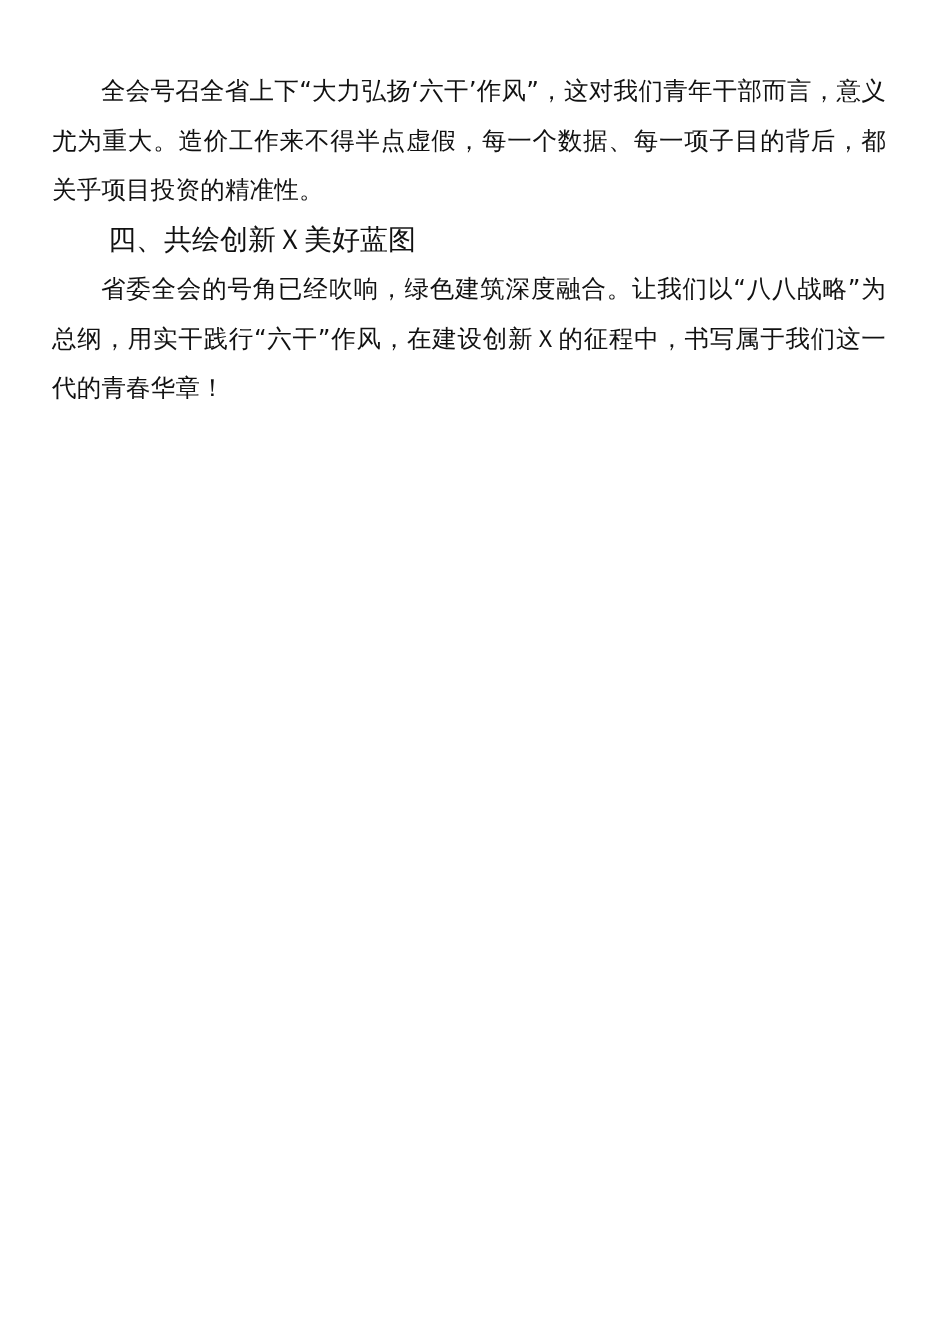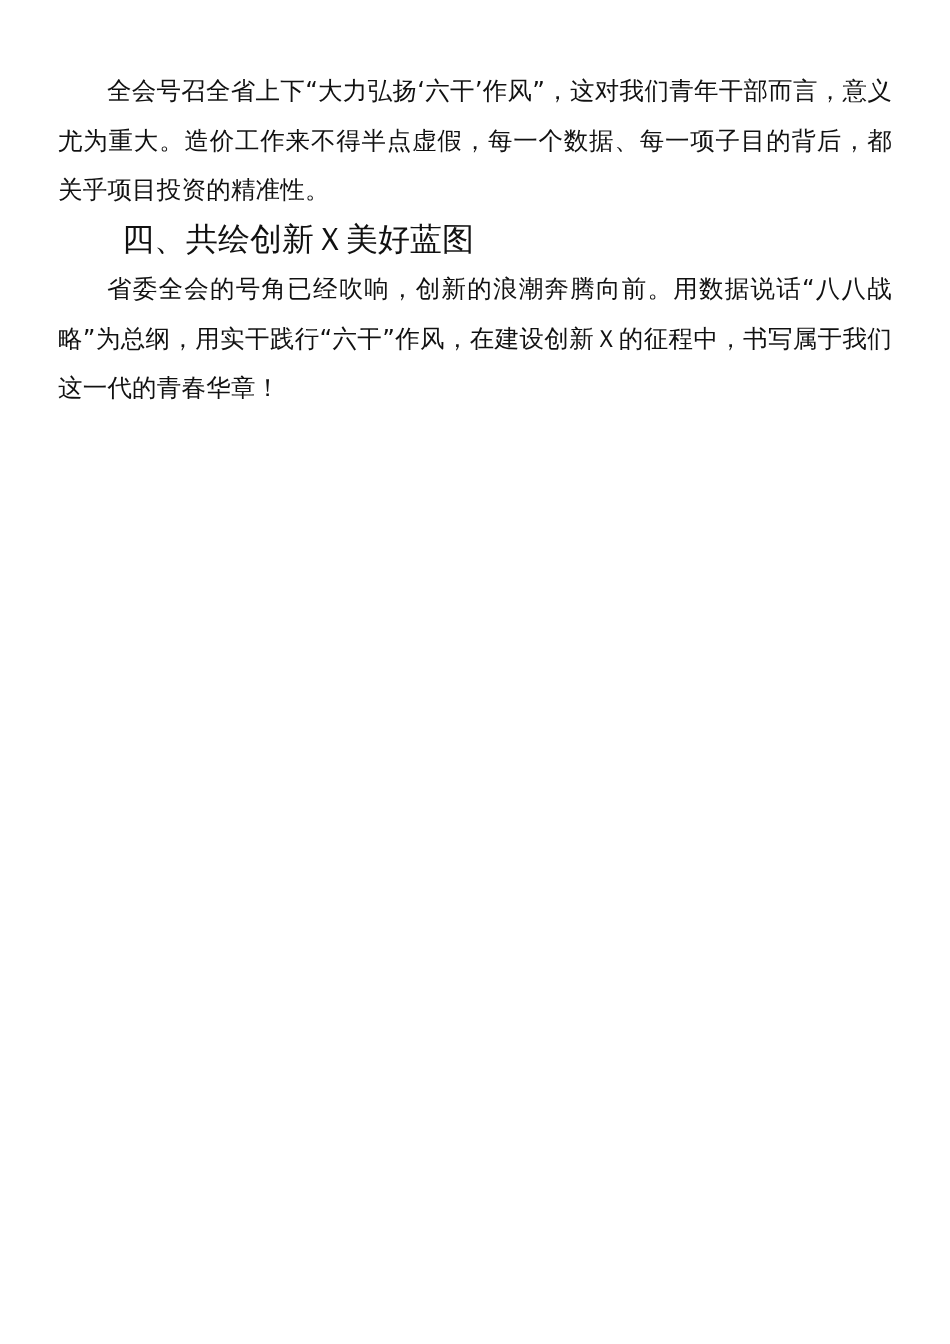--- a/index.html
+++ b/index.html
@@ -10,40 +10,40 @@
     body {
       width: 950px;
       height: 1344px;
       position: relative;
       overflow: hidden;
       font-family: "DejaVu Sans", "Liberation Sans", sans-serif;
       color: #111111;
     }
     .page {
       position: absolute;
-      left: 58px;
+      left: 52px;
       top: 66px;
       width: 834px;
     }
     .para {
       margin: 0;
       font-size: 24.5px;
       line-height: 49.5px;
       text-indent: 2em;
       text-align: justify;
       letter-spacing: 0.2px;
       word-break: break-all;
     }
     .heading {
       margin: 0;
-      font-size: 32px;
+      font-size: 28px;
       line-height: 49.5px;
       text-indent: 2em;
     }
   </style>
 </head>
 <body>
 
 <div class="page">
   <p class="para">全会号召全省上下“大力弘扬‘六干’作风”，这对我们青年干部而言，意义尤为重大。造价工作来不得半点虚假，每一个数据、每一项子目的背后，都关乎项目投资的精准性。</p>
   <p class="heading">四、共绘创新Ｘ美好蓝图</p>
-  <p class="para">省委全会的号角已经吹响，创新的浪潮奔腾向前。用数据说话“八八战略”为总纲，用实干践行“六干”作风，在建设创新Ｘ的征程中，书写属于我们这一代的青春华章！</p>
+  <p class="para">省委全会的号角已经吹响，绿色建筑深度融合。让我们以“八八战略”为总纲，用实干践行“六干”作风，在建设创新Ｘ的征程中，书写属于我们这一代的青春华章！</p>
 </div>
 
 </body></html>

